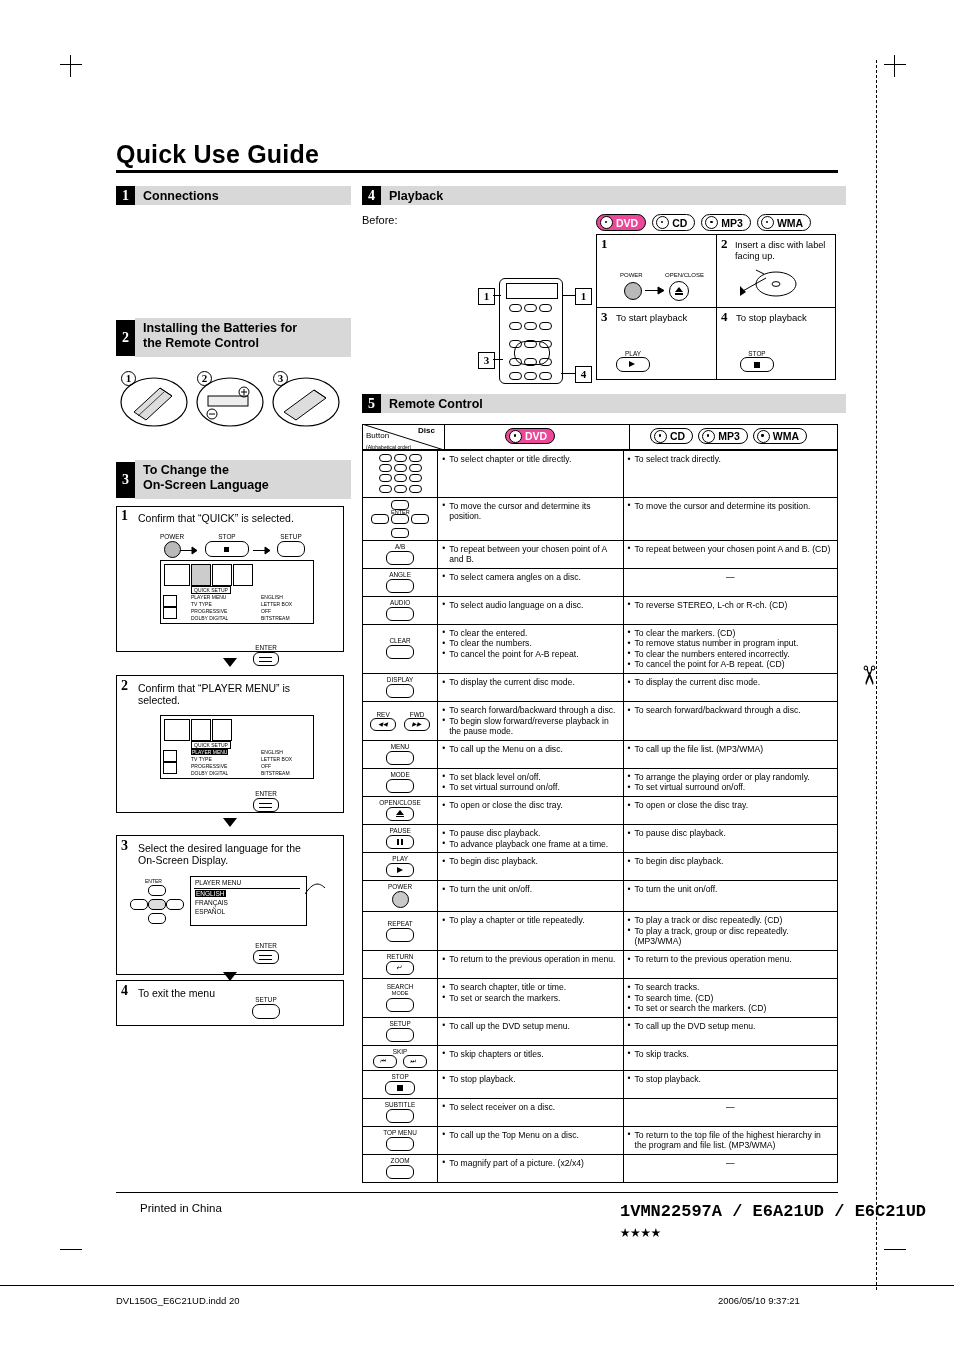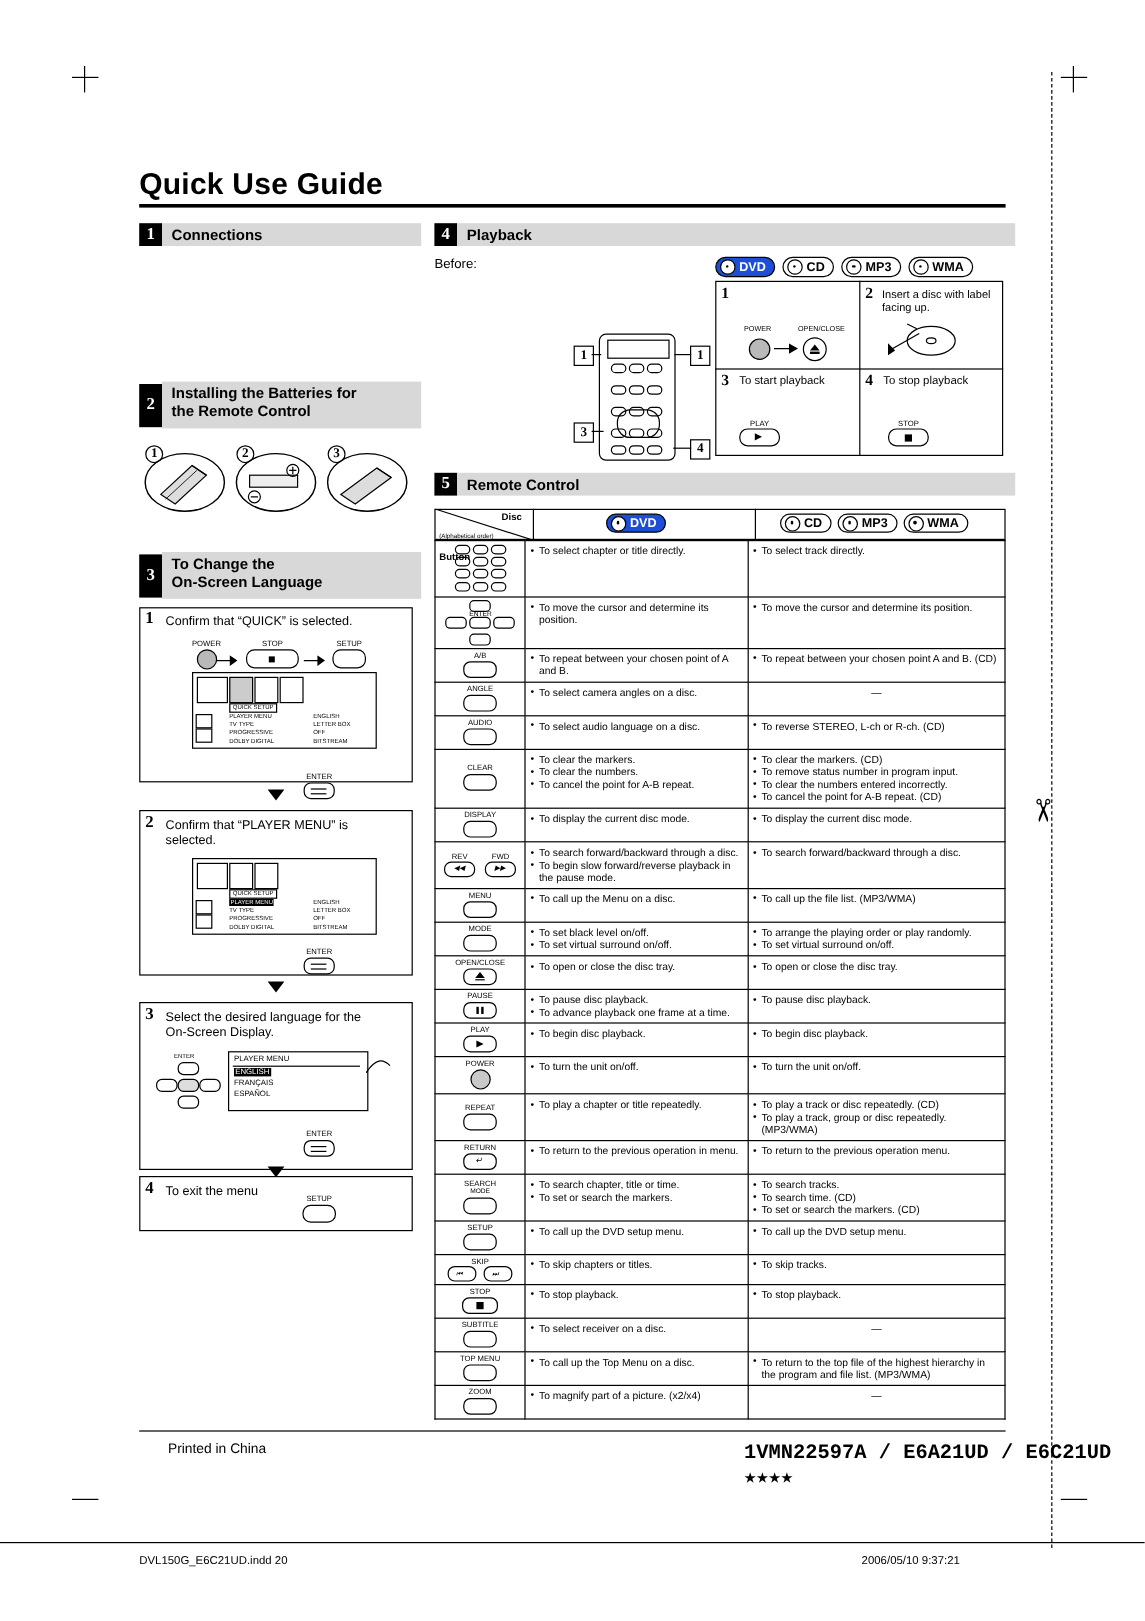--- a/index.html
+++ b/index.html
@@ -29,21 +29,21 @@
   .lbl8{position:absolute;font-size:8px;}
 
   .numbadge{position:absolute;font-weight:bold;font-size:13px;font-family:"Liberation Serif",serif;}
 
   
   .badge{display:inline-flex;align-items:center;border:1px solid #000;border-radius:9px;height:17px;
          padding:0 7px 0 3px;font-size:10.5px;font-weight:bold;background:#fff;box-sizing:border-box;}
   .badge .disc{width:11px;height:11px;border-radius:50%;background:#fff;border:1.2px solid #000;margin-right:3px;
                position:relative;}
   .badge .disc:after{content:"";position:absolute;left:3.6px;top:3.6px;width:2.6px;height:2.6px;border-radius:50%;background:#000;}
-  .badge.dark{background:#1d4ed8;color:#fff;}
+  .badge.dark{background:#ec4899;color:#fff;}
   .badge.dark .disc{background:#fff;}
 
   
   table.rc{position:absolute;border-collapse:collapse;font-size:8.6px;}
   table.rc td,table.rc th{border:1px solid #000;vertical-align:top;padding:3px 4px;}
   table.rc td.btn{width:70px;text-align:center;vertical-align:middle;padding:2px;}
   table.rc td.c2{width:176px;}
   table.rc td.c3{width:205px;}
   ul.bl{margin:0;padding:0;list-style:none;}
   ul.bl li{position:relative;padding-left:7px;line-height:10.6px;}
@@ -357,21 +357,21 @@
     <div class="sec-bar" style="width:457px;">Remote Control</div>
   </div>
 
   <div class="box" style="left:362px;top:424px;width:476px;height:26px;"></div>
   <div style="position:absolute;left:444px;top:424px;width:1px;height:26px;background:#000;"></div>
   <div style="position:absolute;left:629px;top:424px;width:1px;height:26px;background:#000;"></div>
   <svg style="position:absolute;left:362px;top:424px;" width="82" height="26">
       <line x1="0" y1="0" x2="82" y2="26" stroke="#000" stroke-width="1"></line>
     </svg>
   <div class="lbl8" style="left:418px;top:426px;font-weight:bold;font-size:8px;">Disc</div>
-  <div class="lbl8" style="left:366px;top:460px;font-weight:bold;font-size:8px;">Button</div>
+  <div class="lbl8" style="left:366px;top:431px;font-weight:normal;font-size:8px;">Button</div>
   <div class="lbl8" style="left:366px;top:444px;font-size:5.2px;">(Alphabetical order)</div>
   <div style="position:absolute;left:505px;top:428px;">
     <span class="badge dark" style="height:16px;">
         <i class="disc"></i>
         <span>DVD</span>
       </span>
   </div>
   <div style="position:absolute;left:650px;top:428px;display:flex;gap:5px;">
     <span class="badge" style="height:16px;">
         <i class="disc"></i>
@@ -485,21 +485,21 @@
         </tr>
         <tr>
           <td class="btn">
             <div>
               <span class="keylbl">CLEAR</span>
               <span style="display:block;width:26px;height:12px;border:1.3px solid #000;border-radius:6px;margin:1px auto;"></span>
             </div>
           </td>
           <td class="c2">
             <ul class="bl">
-              <li>To clear the markers.</li>
+              <li>To clear the entered.</li>
               <li>To clear the numbers.</li>
               <li>To cancel the point for A-B repeat.</li>
             </ul>
           </td>
           <td class="c3">
             <ul class="bl">
               <li>To clear the markers. (CD)</li>
               <li>To remove status number in program input.</li>
               <li>To clear the numbers entered incorrectly.</li>
               <li>To cancel the point for A-B repeat. (CD)</li>

